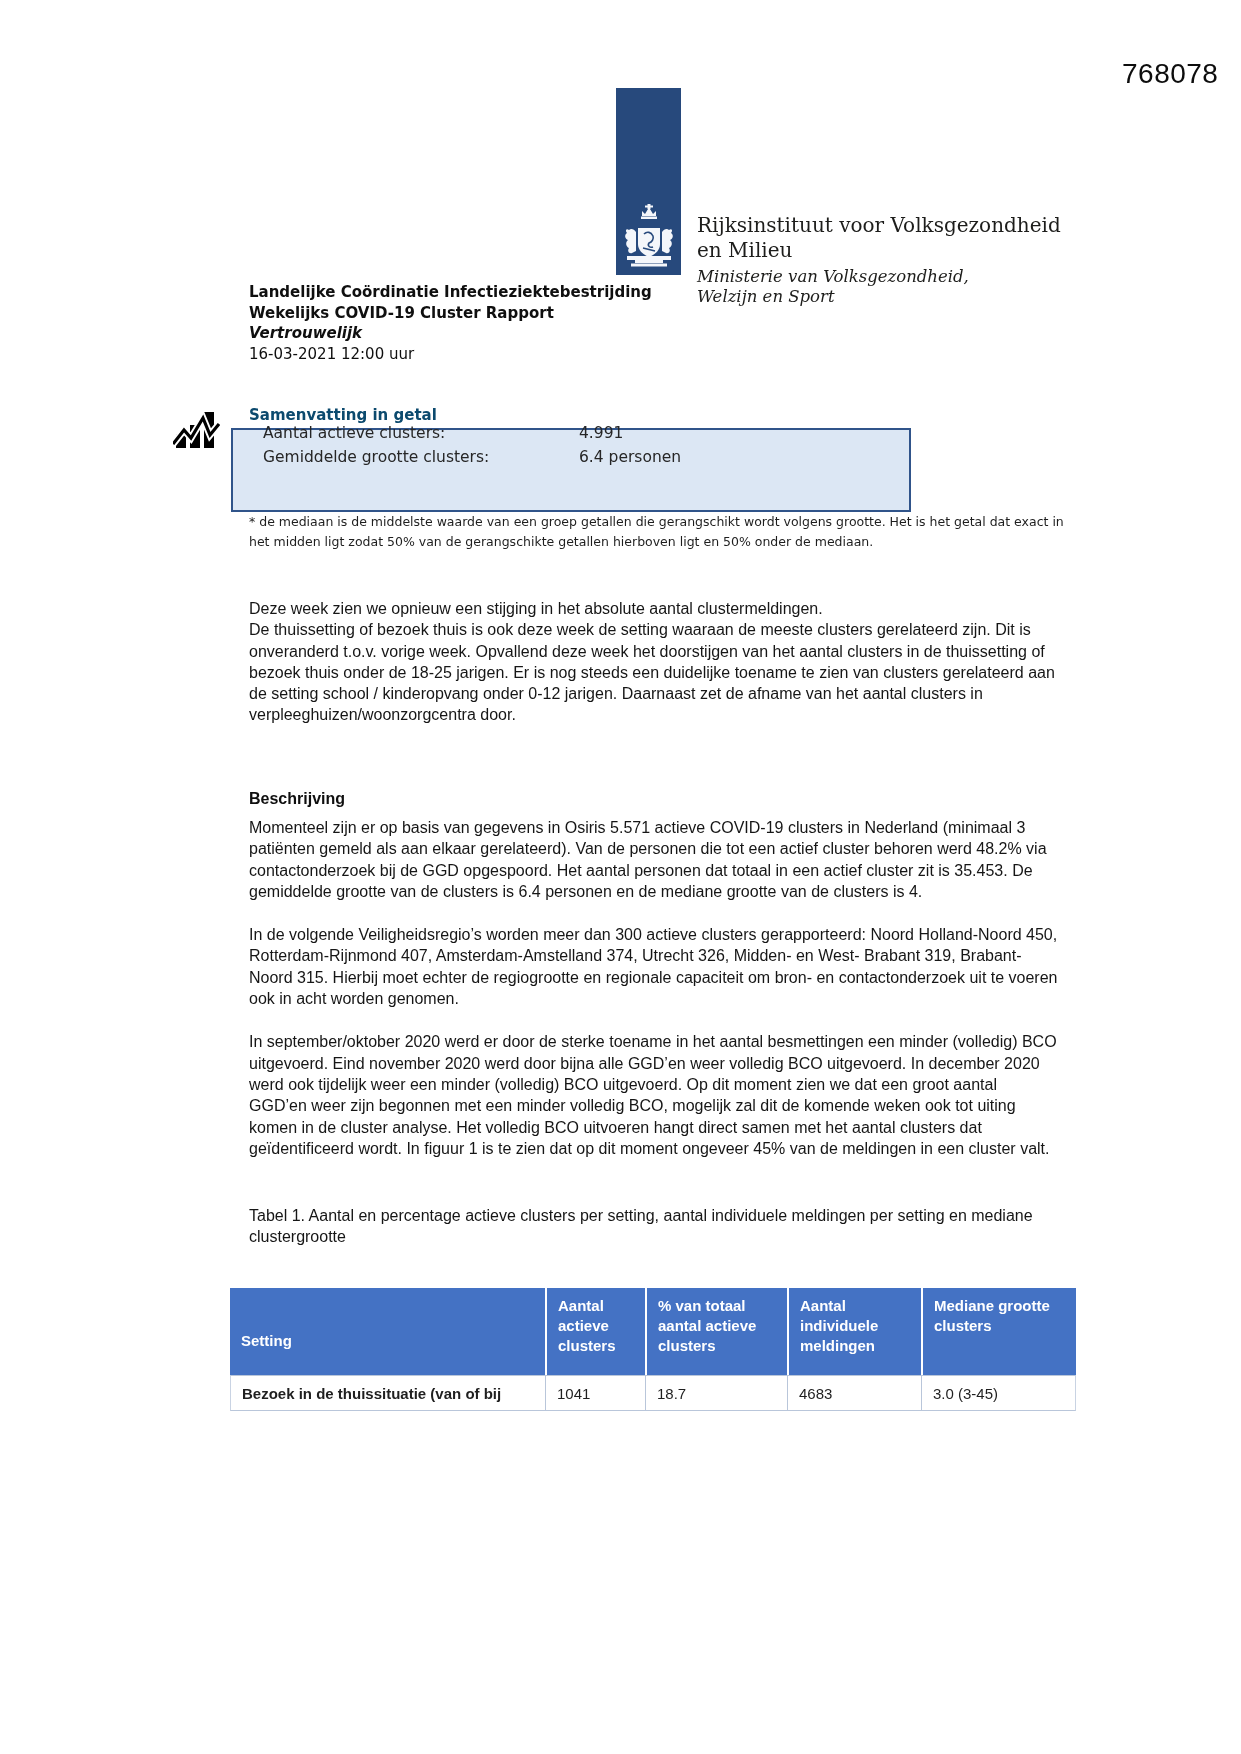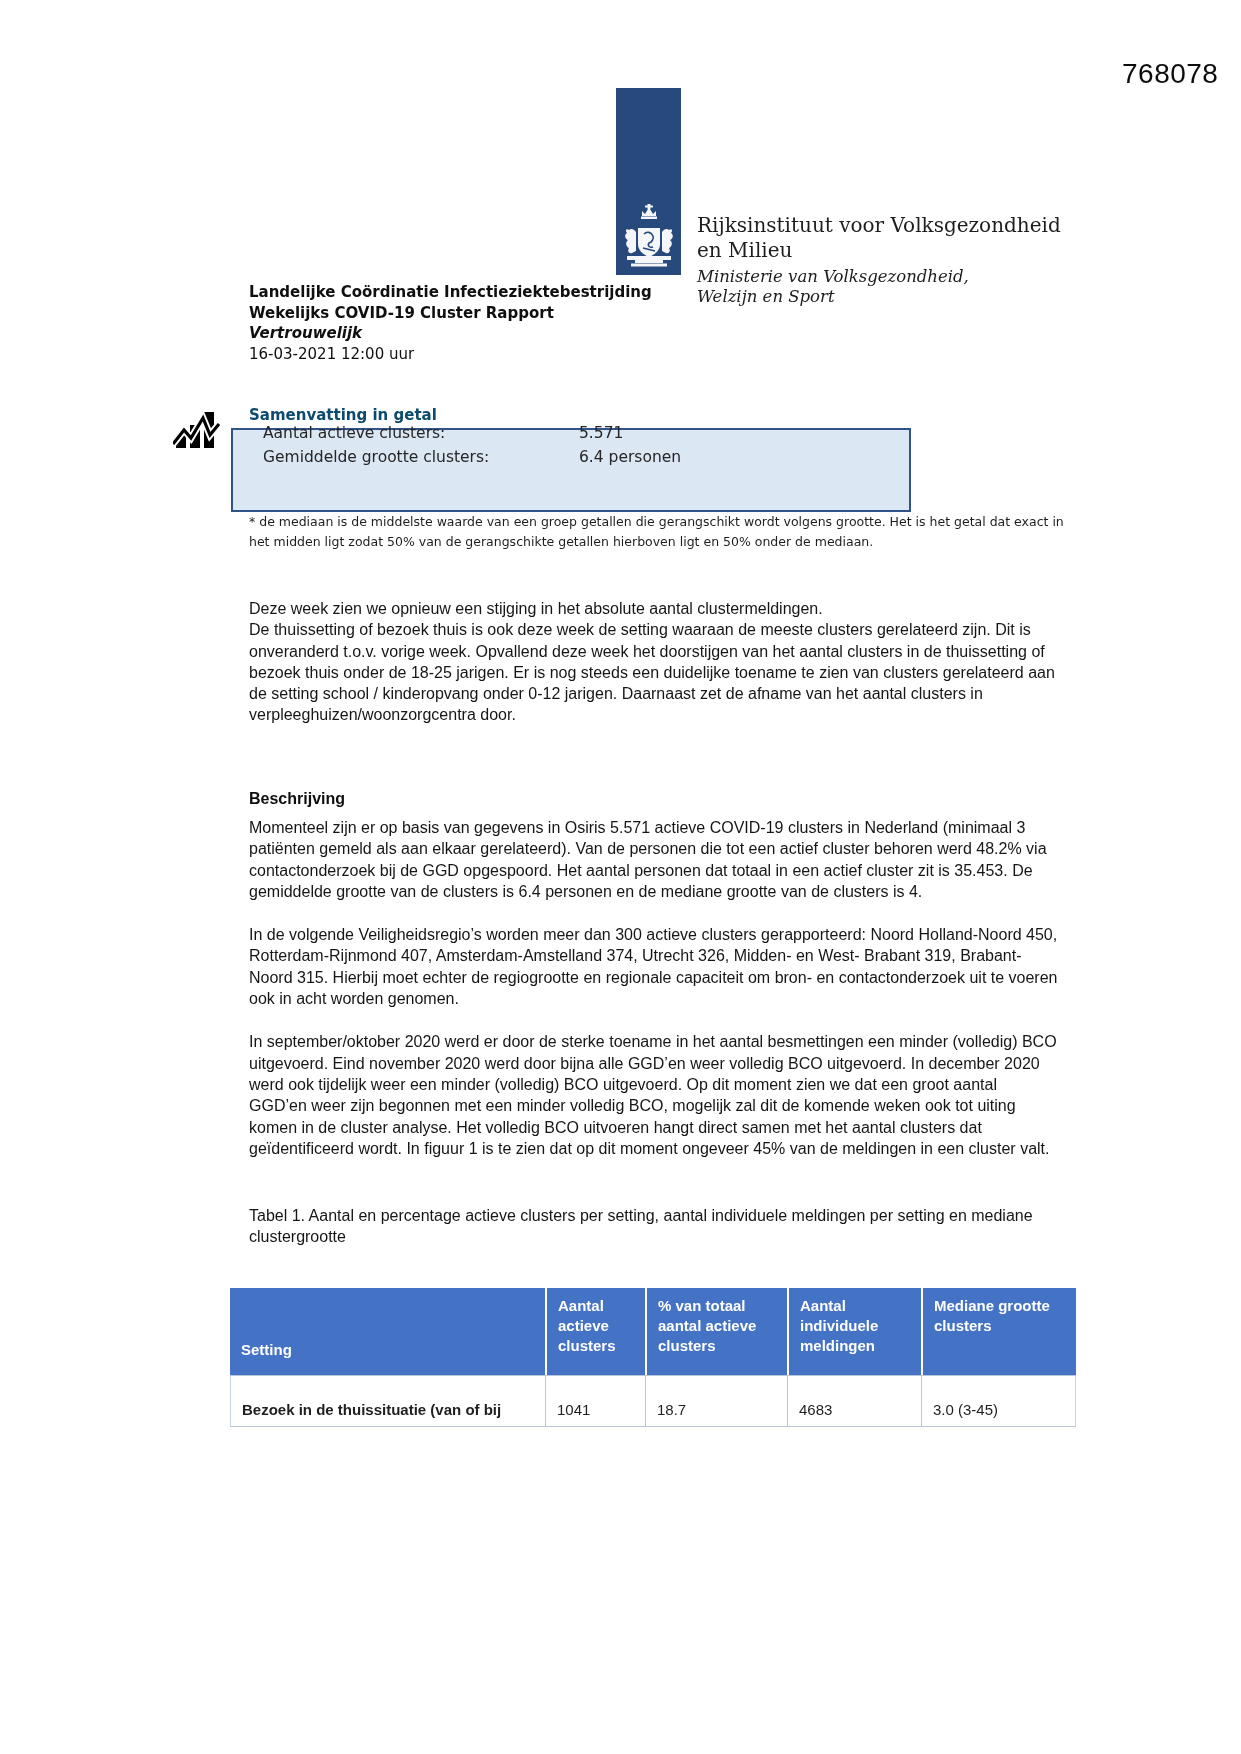--- a/index.html
+++ b/index.html
@@ -51,30 +51,30 @@
                  line-height:21.3px;color:#161616;}
 
   
   .tbl-wrap{position:absolute;left:199px;top:1288px;}
   table.cluster{border-collapse:separate;border-spacing:0;table-layout:fixed;width:846px;
                 font-family:"Liberation Sans",sans-serif;}
   table.cluster th{background:#4472c4;color:#ffffff;font-weight:bold;font-size:15px;line-height:20px;
                    text-align:left;vertical-align:top;padding:8px 8px 6px 11px;height:87px;
                    box-sizing:border-box;}
   table.cluster th + th{border-left:2px solid #ffffff;}
-  table.cluster th.col-setting{vertical-align:bottom;padding-bottom:15px;}
+  table.cluster th.col-setting{vertical-align:bottom;padding-bottom:24px;}
   table.cluster td{font-size:15px;line-height:20px;color:#1f1f1f;padding:4px 8px 6px 11px;
                    box-sizing:border-box;}
   tr.band td{background-color:#cfdcf0;border-top:2px solid #ffffff;vertical-align:bottom;
              height:50px;padding-bottom:6px;
              background-image:linear-gradient(to bottom,rgba(255,255,255,0) 24px,
                 rgba(255,255,255,.9) 24px,rgba(255,255,255,.9) 25.5px,rgba(255,255,255,0) 25.5px);}
   tr.band td + td{border-left:2px solid #ffffff;}
   tr.white td{background:#ffffff;border-top:1.5px solid #b9c6da;border-bottom:1.5px solid #b9c6da;
-              vertical-align:middle;height:22px;padding-top:24px;}
+              vertical-align:middle;height:22px;padding-top:8px;}
   tr.white td + td{border-left:1.5px solid #b9c6da;}
   tr.white td:first-child{border-left:1.5px solid #c9d3e3;}
   tr.white td:last-child{border-right:1.5px solid #c9d3e3;}
   tr.band td:first-child{border-left:1.5px solid #c9d3e3;}
   tr.band td:last-child{border-right:1.5px solid #c9d3e3;}
   td.setting{font-weight:bold;}
   td.setting.clip{white-space:nowrap;overflow:hidden;}
 </style>
 </head>
 <body>
@@ -130,21 +130,21 @@
       <rect x="31" y="5" width="10" height="36"></rect>
     </g>
     <polyline points="0,37 11,23 18,31 30,11 37,28 46,17" fill="none" stroke="#ffffff" stroke-width="7"></polyline>
     <polyline points="0,37 11,23 18,31 30,11 37,28 46,17" fill="none" stroke="#000000" stroke-width="3.2"></polyline>
   </svg>
 
   <div class="summary-heading">Samenvatting in getal</div>
   <div class="summary-box">
     <div class="summary-rows">
       <div class="srow">
-        <span class="slabel">Aantal actieve clusters:</span><span>5.571</span>
+        <span class="slabel">Aantal actieve clusters:</span><span>4.991</span>
       </div>
       <div class="srow">
         <span class="slabel">Gemiddelde grootte clusters:</span><span>6.4 personen</span>
       </div>
     </div>
   </div>
 
   <div class="footnote">* de mediaan is de middelste waarde van een groep getallen die gerangschikt wordt volgens grootte. Het is het getal dat exact in het midden ligt zodat 50% van de gerangschikte getallen hierboven ligt en 50% onder de mediaan.</div>
 
   <div class="section" id="korte">

